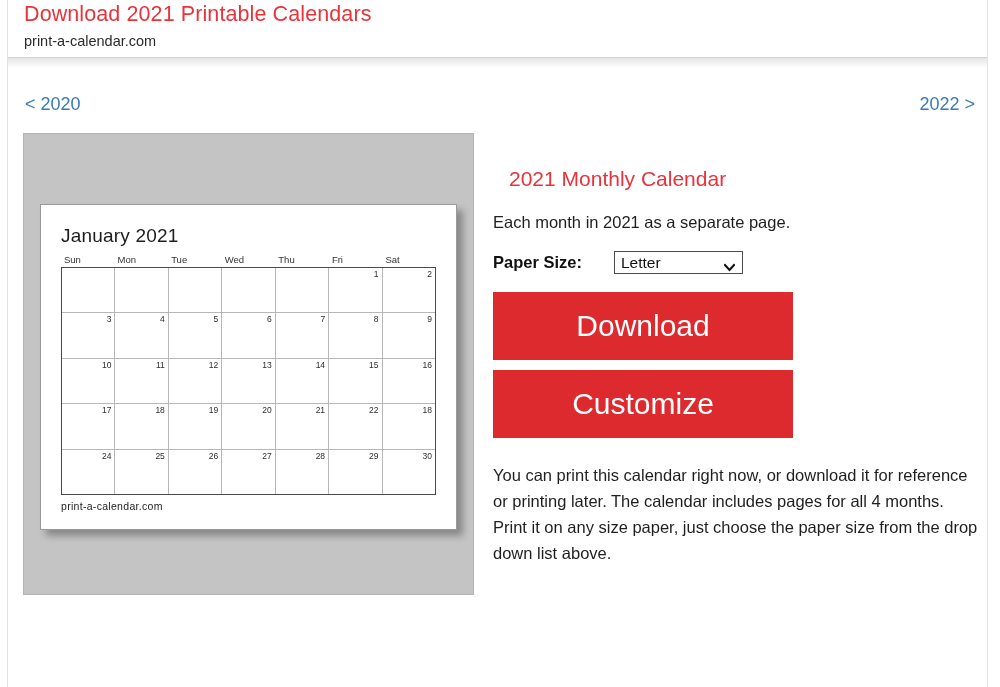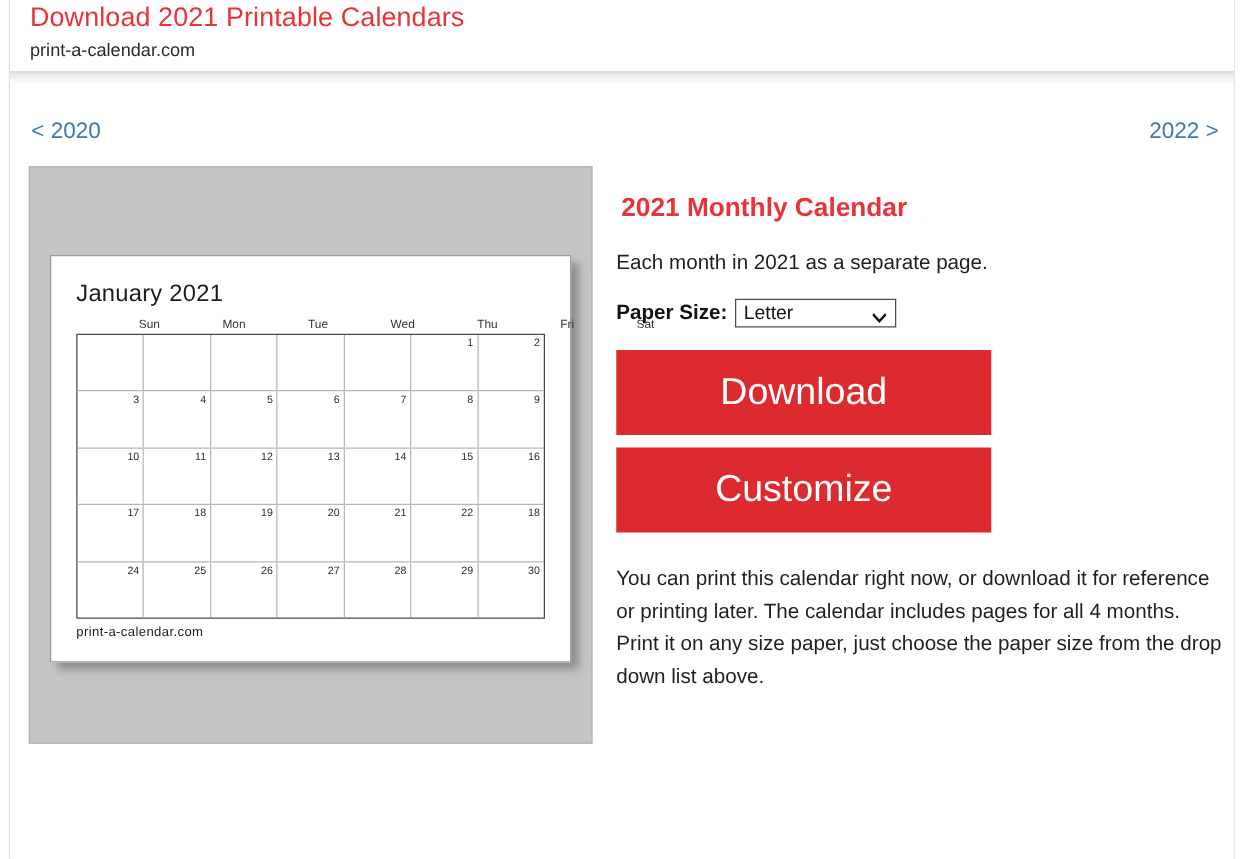--- a/index.html
+++ b/index.html
@@ -125,21 +125,20 @@
     height: 14px;
     display: flex;
   }
   #calendar-dow-row .dow {
     flex: 1 1 0;
     font-size: 9.5px;
     color: #333333;
     padding-left: 3px;
     box-sizing: border-box;
     line-height: 14px;
-    margin-left: 47px;
   }
   #calendar-grid {
     position: absolute;
     left: 20px; top: 62px;
     width: 375px;
     height: 228px;
     border: 1.5px solid #4a4a4a;
     box-sizing: border-box;
     display: flex;
     flex-direction: column;
@@ -176,22 +175,22 @@
 
   
   #content-col {
     position: absolute;
     left: 493px; top: 148px;
     width: 490px;
   }
   #product-title {
     font-size: 21px;
     color: #e8333a;
-    margin: 4px;
-    font-weight: bold;
+    margin: 16px;
+    font-weight: normal;
     line-height: 30px;
     white-space: nowrap;
   }
   #product-subtitle {
     margin: 17px 0 0 0;
     font-size: 16.5px;
     color: #1f1f1f;
     line-height: 22px;
   }
 
@@ -209,20 +208,21 @@
     white-space: nowrap;
   }
   #paper-size-select {
     position: relative;
     width: 129px;
     height: 23px;
     background: #ffffff;
     border: 1px solid #4d4d4d;
     box-sizing: border-box;
     cursor: pointer;
+    margin-left: 26px;
   }
   #paper-size-select .sel-value {
     position: absolute;
     left: 6px; top: 0;
     line-height: 21px;
     font-size: 15.5px;
     color: #111111;
     white-space: nowrap;
   }
   #paper-size-select .sel-arrow {

